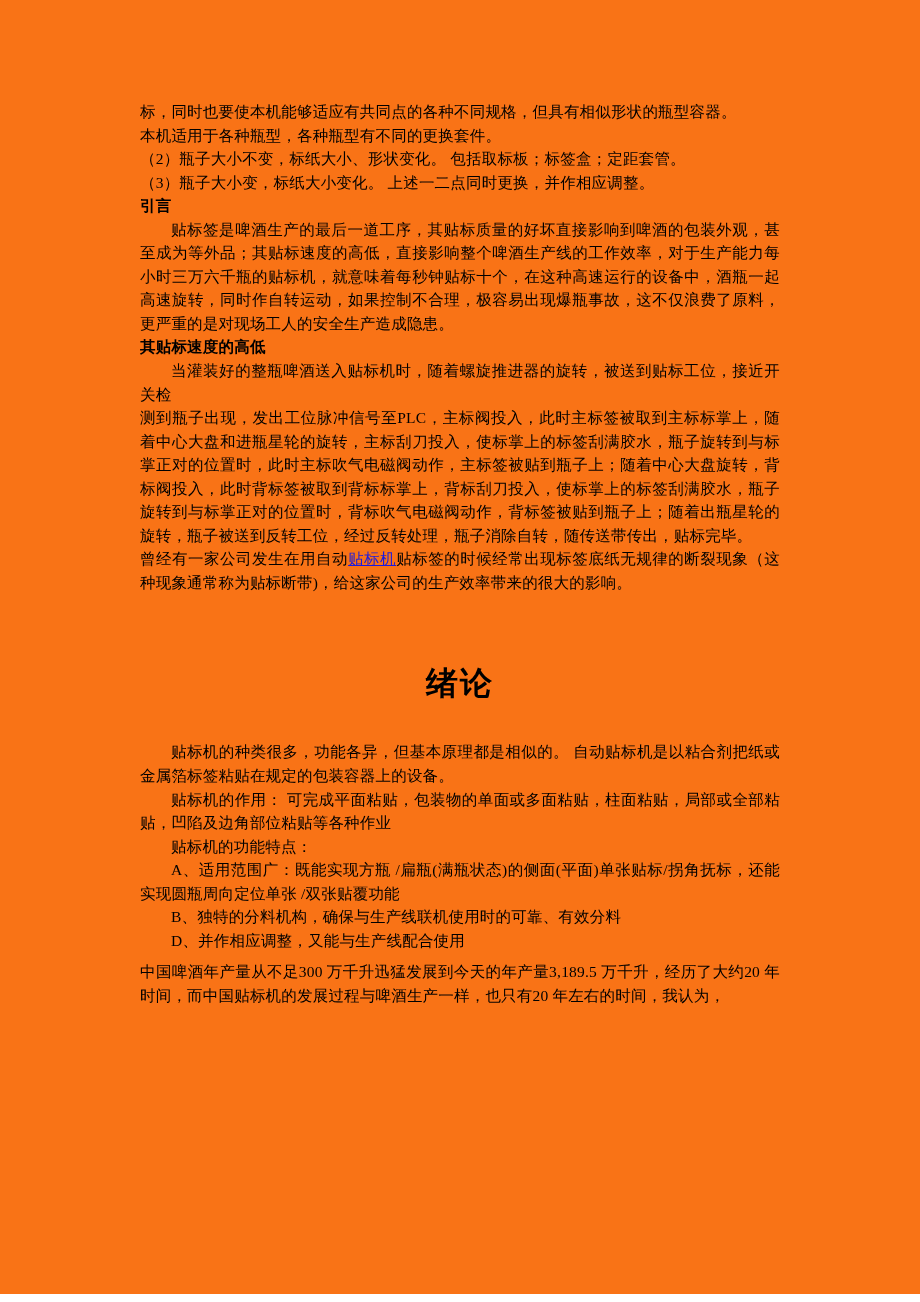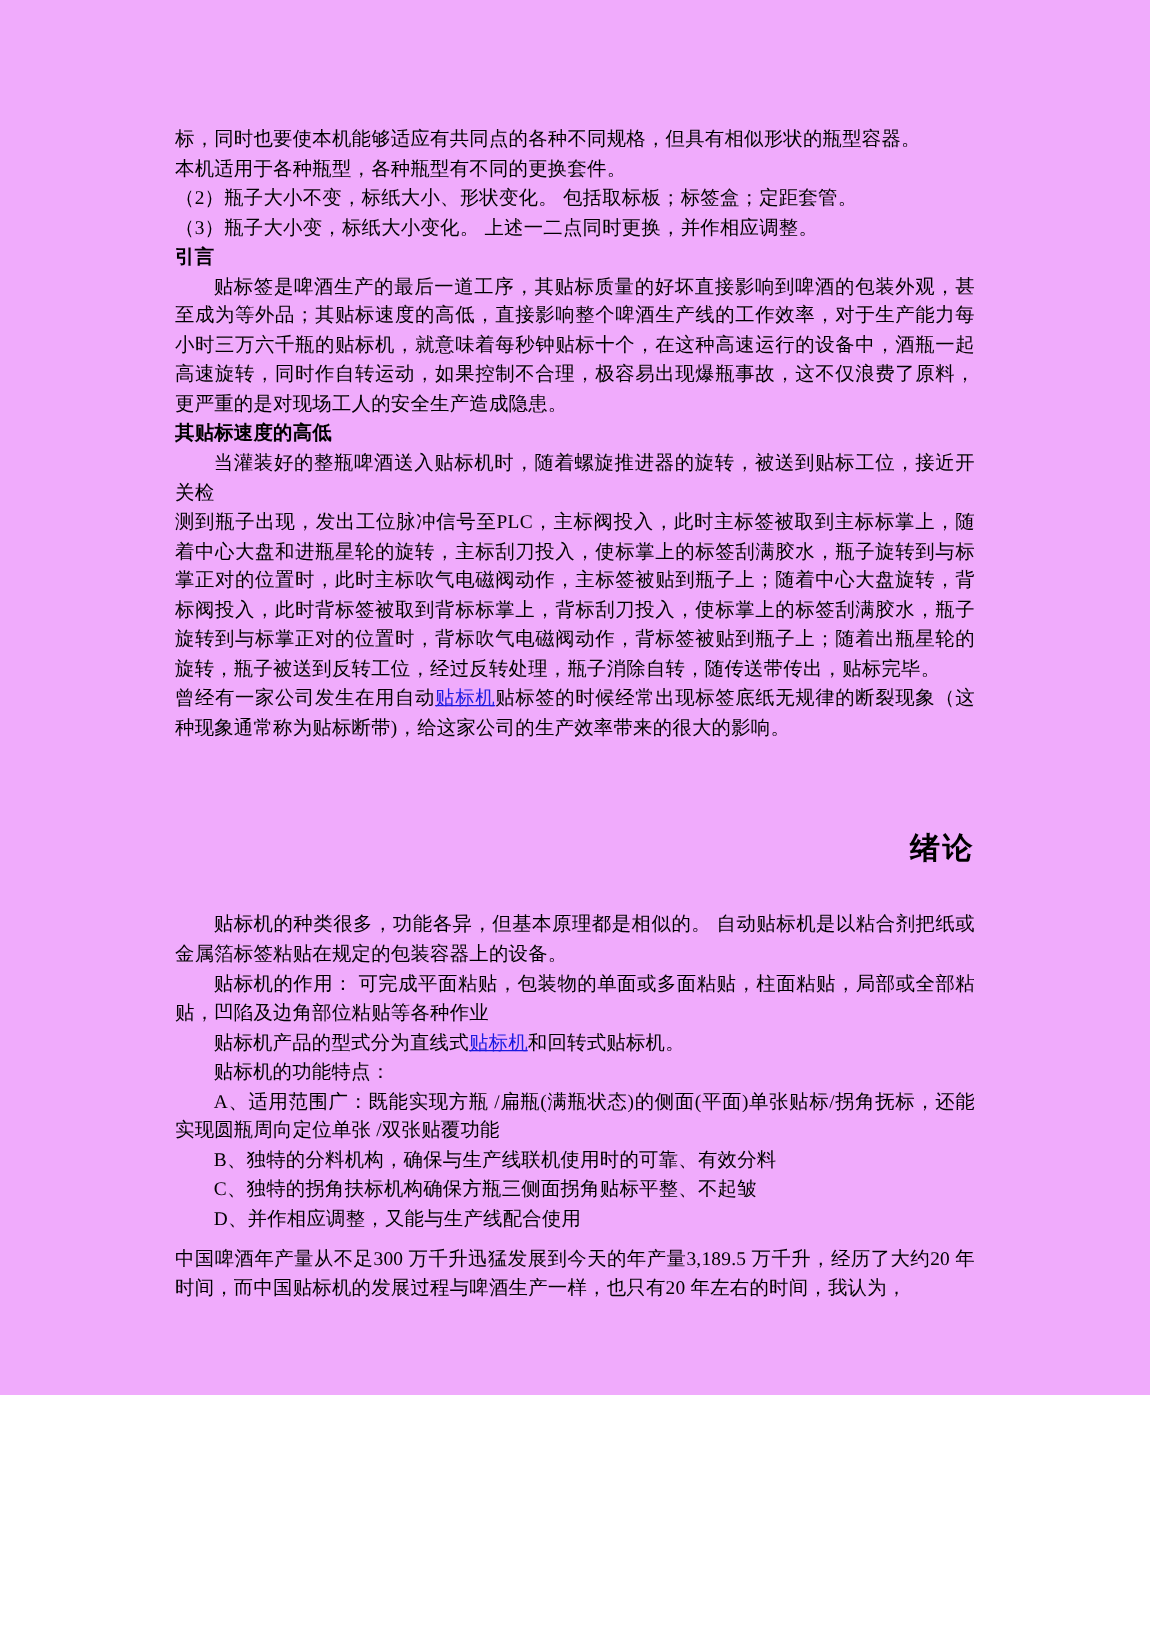--- a/index.html
+++ b/index.html
@@ -9,24 +9,24 @@
   }
   body {
     width: 920px;
     height: 1302px;
     font-family: "Liberation Serif", "DejaVu Serif", serif;
     color: #000000;
   }
   .page {
     position: relative;
     width: 920px;
-    height: 1116px;
+    height: 1294px;
     box-sizing: border-box;
     padding: 100px 140px 0 140px;
-    background: #f0abfc;
+    background: #f97316;
   }
   .doc-body {
     width: 640px;
   }
   p {
     margin: 0;
     padding: 0;
   }
   .para {
     font-size: 15.5px;
@@ -35,22 +35,22 @@
     text-justify: inter-ideograph;
     letter-spacing: 0.2px;
   }
   .indent {
     text-indent: 2em;
   }
   .bold {
     font-weight: bold;
   }
   .heading-center {
-    text-align: right;
-    font-size: 24px;
+    text-align: center;
+    font-size: 32px;
     font-weight: bold;
     letter-spacing: 2px;
     margin: 46px 0 34px 0;
     font-family: "Liberation Serif", "DejaVu Serif", serif;
   }
   .link {
     color: #1a1ae0;
     text-decoration: underline;
   }
   .gap-md { height: 22px; }
@@ -77,24 +77,22 @@
     <p class="para">测到瓶子出现，发出工位脉冲信号至PLC，主标阀投入，此时主标签被取到主标标掌上，随着中心大盘和进瓶星轮的旋转，主标刮刀投入，使标掌上的标签刮满胶水，瓶子旋转到与标掌正对的位置时，此时主标吹气电磁阀动作，主标签被贴到瓶子上；随着中心大盘旋转，背标阀投入，此时背标签被取到背标标掌上，背标刮刀投入，使标掌上的标签刮满胶水，瓶子旋转到与标掌正对的位置时，背标吹气电磁阀动作，背标签被贴到瓶子上；随着出瓶星轮的旋转，瓶子被送到反转工位，经过反转处理，瓶子消除自转，随传送带传出，贴标完毕。</p>
     <p class="para"><span>曾经有一家公司发生在用自动</span><a class="link" href="#">贴标机</a><span>贴标签的时候经常出现标签底纸无规律的断裂现象（这种现象通常称为贴标断带)，给这家公司的生产效率带来的很大的影响。</span></p>
 
     <div class="gap-md"></div>
 
     <h1 class="heading-center">绪论</h1>
 
     <p class="para indent">贴标机的种类很多，功能各异，但基本原理都是相似的。  自动贴标机是以粘合剂把纸或金属箔标签粘贴在规定的包装容器上的设备。</p>
     <p class="para indent">贴标机的作用：  可完成平面粘贴，包装物的单面或多面粘贴，柱面粘贴，局部或全部粘贴，凹陷及边角部位粘贴等各种作业</p>
 
-    <p class="para indent"><span>贴标机产品的型式分为直线式</span><a class="link" href="#">贴标机</a><span>和回转式贴标机。</span></p>
 
     <p class="para indent">贴标机的功能特点：</p>
     <p class="para indent">A、适用范围广：既能实现方瓶 /扁瓶(满瓶状态)的侧面(平面)单张贴标/拐角抚标，还能实现圆瓶周向定位单张 /双张贴覆功能</p>
     <p class="para indent">B、独特的分料机构，确保与生产线联机使用时的可靠、有效分料</p>
-    <p class="para indent">C、独特的拐角扶标机构确保方瓶三侧面拐角贴标平整、不起皱</p>
     <p class="para indent">D、并作相应调整，又能与生产线配合使用</p>
 
     <p class="para tail-block">中国啤酒年产量从不足300 万千升迅猛发展到今天的年产量3,189.5 万千升，经历了大约20 年时间，而中国贴标机的发展过程与啤酒生产一样，也只有20 年左右的时间，我认为，</p>
 
   </div>
 </div>
 
 </body></html>

